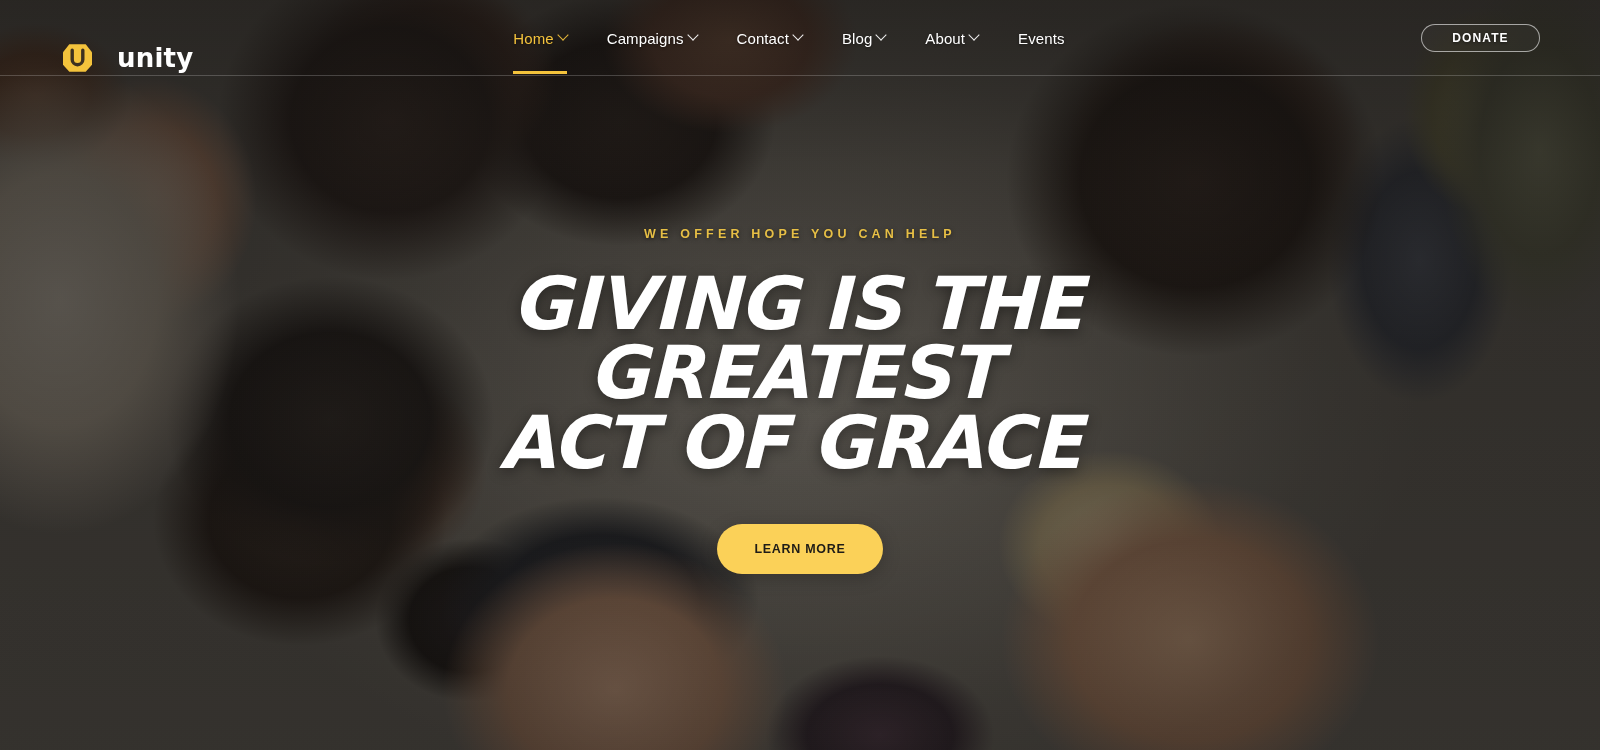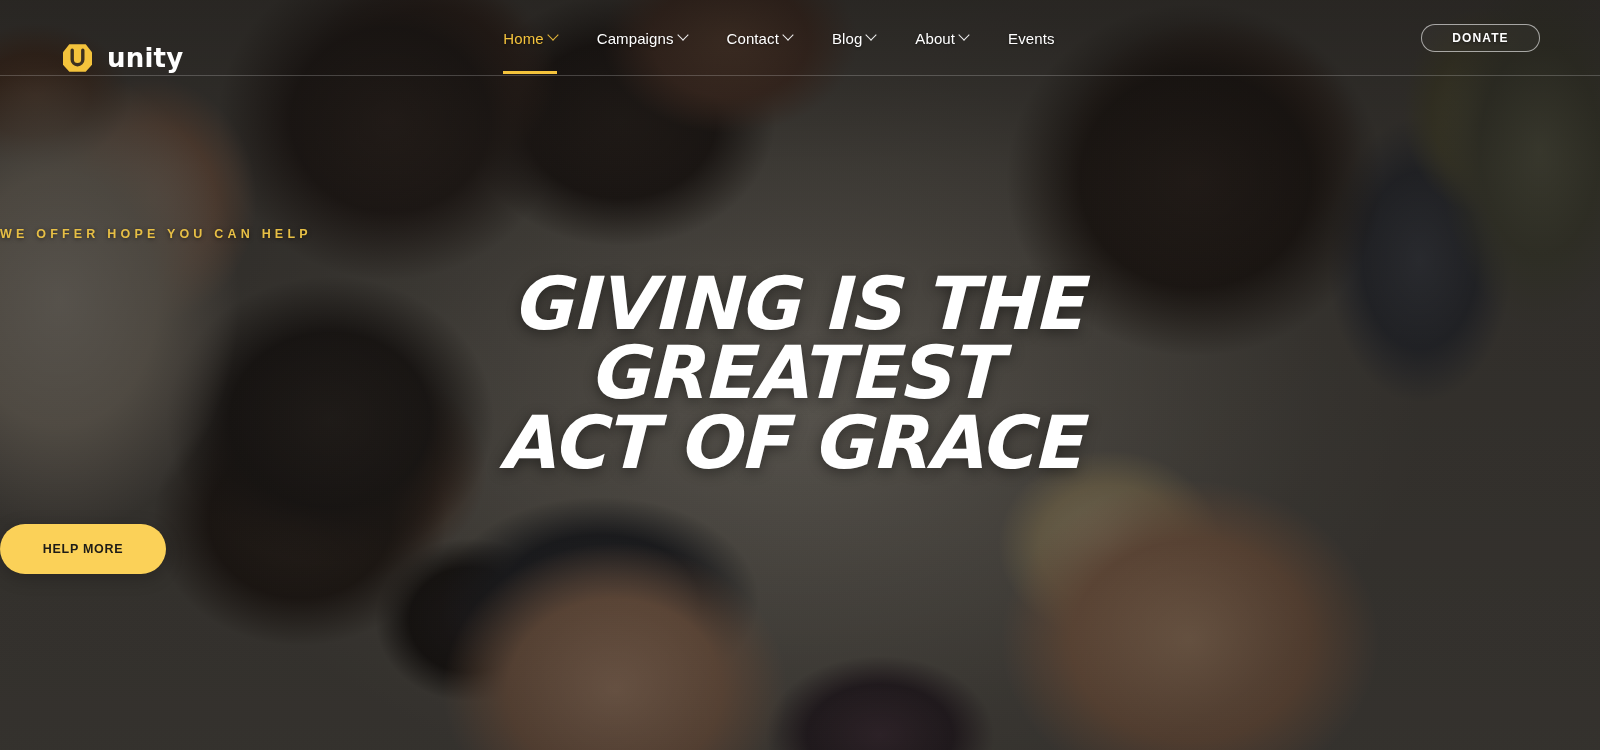--- a/index.html
+++ b/index.html
@@ -91,21 +91,21 @@
     z-index:40;
   }
   .site-header::after {
     content:"";
     position:absolute; left:0; right:0; bottom:0;
     height:1px;
     background:rgba(255,255,255,.20);
   }
 
   
-  .brand { display:flex; align-items:center; gap:14px; flex:0 0 auto;margin-top:40px; }
+  .brand { display:flex; align-items:center; gap:24px; flex:0 0 auto;margin-top:40px; }
   .brand-mark { width:31px; height:30px; display:block; }
   .brand-name {
     color:#ffffff;
     font-size:26px;
     font-weight:700;
     letter-spacing:.2px;
     line-height:1;
     font-family:"DejaVu Sans", sans-serif;
   }
 
@@ -162,20 +162,21 @@
     text-shadow:0 1px 3px rgba(0,0,0,.45);
   }
 
   
   .hero-content {
     position:absolute;
     left:0; right:0; top:0;
     z-index:30;
     display:flex;
     flex-direction:column;
+    align-items:center;
     padding-top:228px;
   }
   .eyebrow {
     color:#e7bf45;
     font-size:12.5px;
     font-weight:700;
     letter-spacing:4.2px;
     text-transform:uppercase;
     line-height:1;
     text-shadow:0 1px 4px rgba(0,0,0,.5);
@@ -275,17 +276,17 @@
   <div class="hero-content">
 
     <div class="eyebrow">WE OFFER HOPE YOU CAN HELP</div>
 
     <h1 class="hero-title">
       <span class="ln">GIVING IS THE</span>
       <span class="ln">GREATEST</span>
       <span class="ln">ACT OF GRACE</span>
     </h1>
 
-    <button class="hero-cta">HELP MORE</button>
+    <button class="hero-cta">LEARN MORE</button>
 
   </div>
 
 </div>
 
 </body></html>

